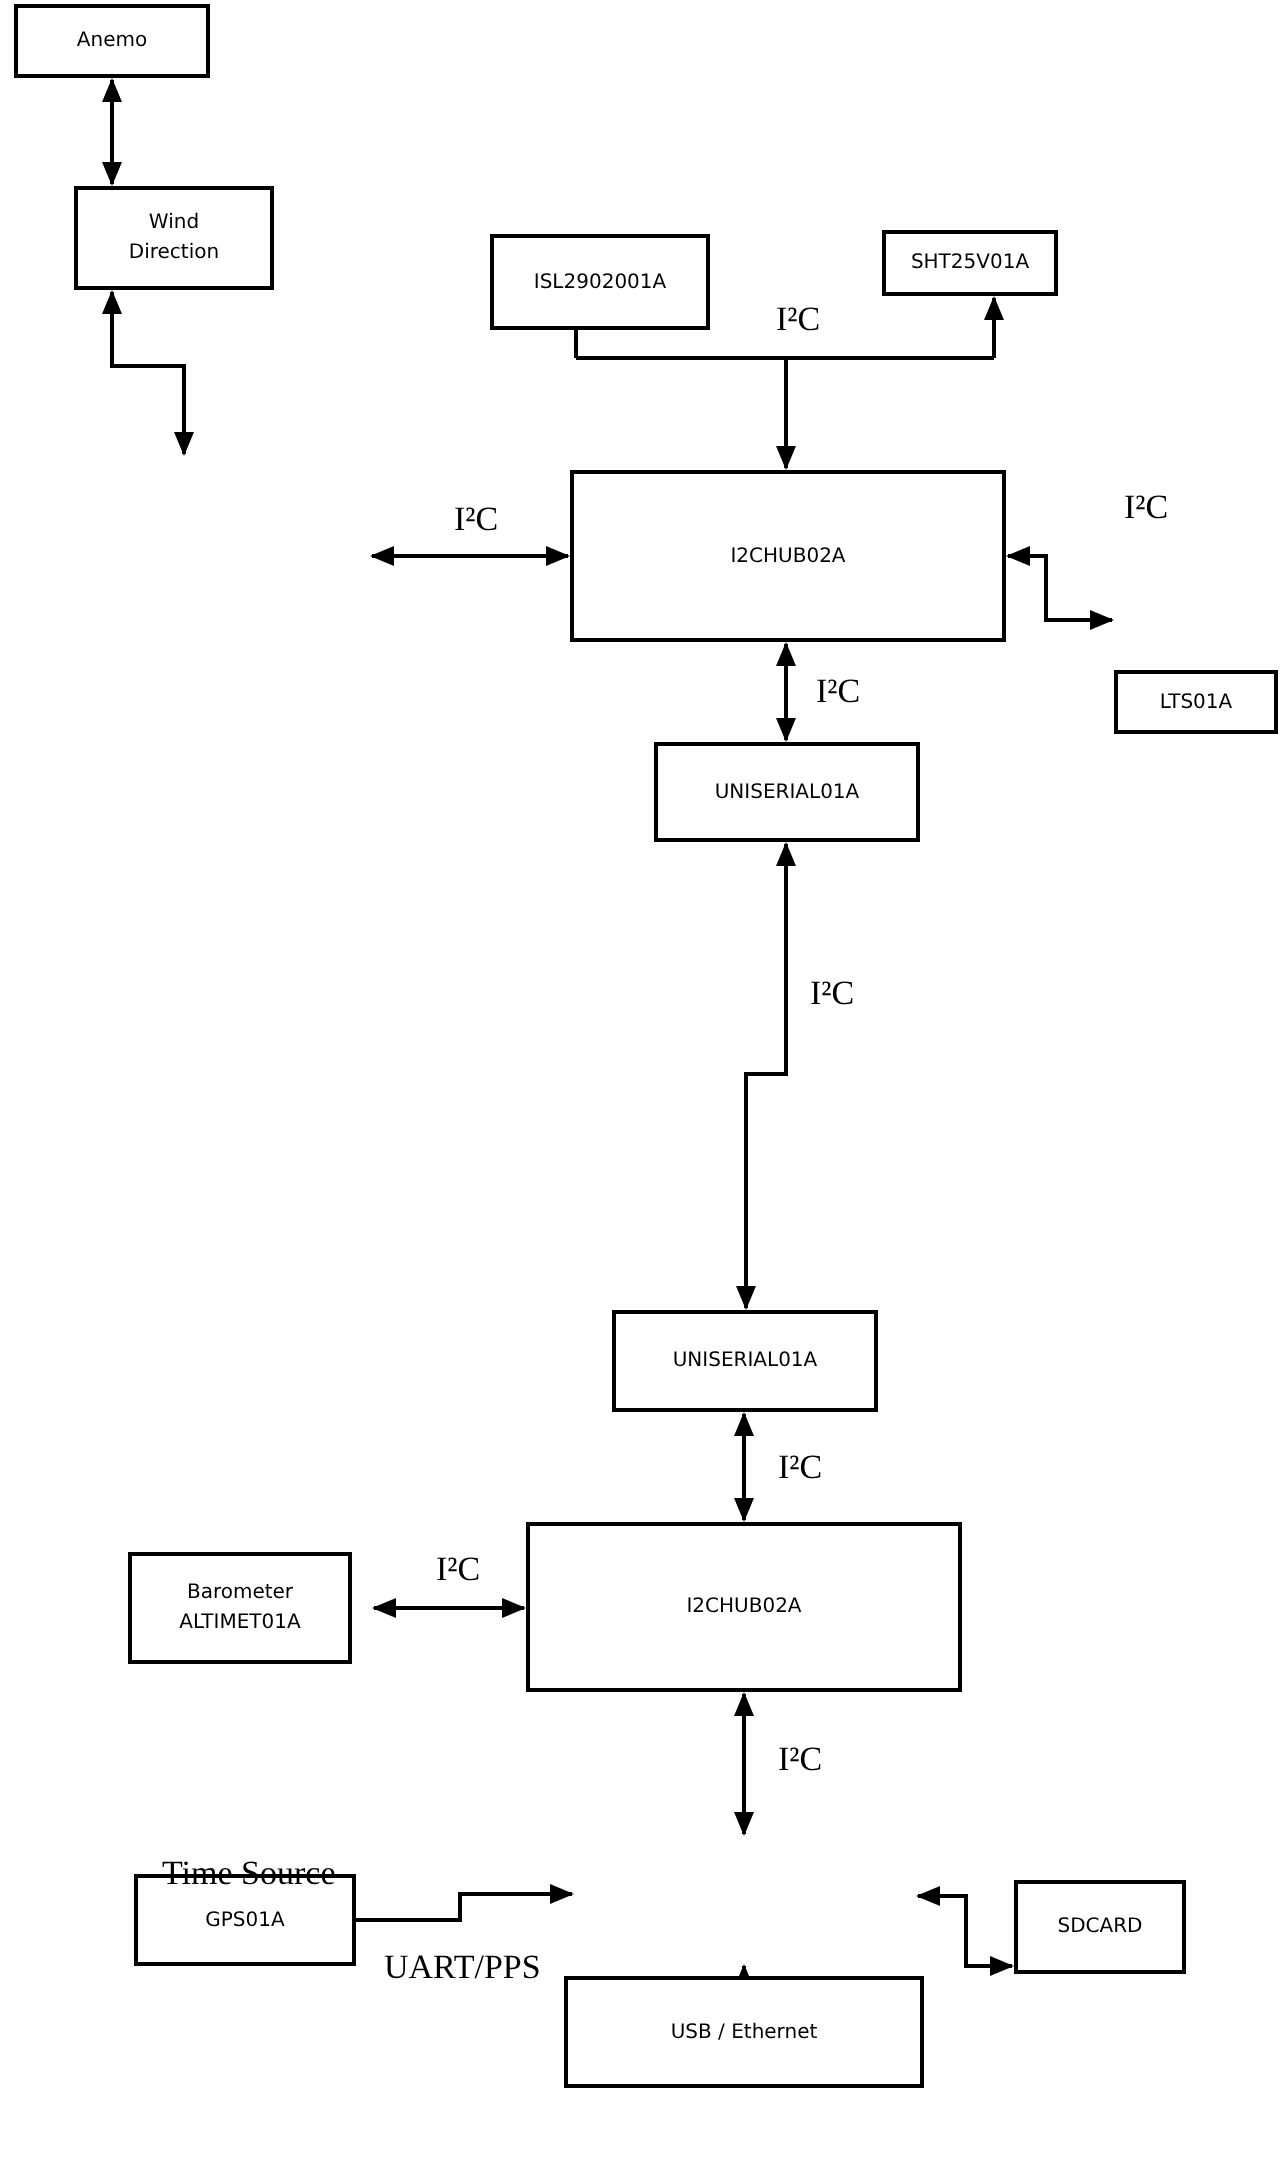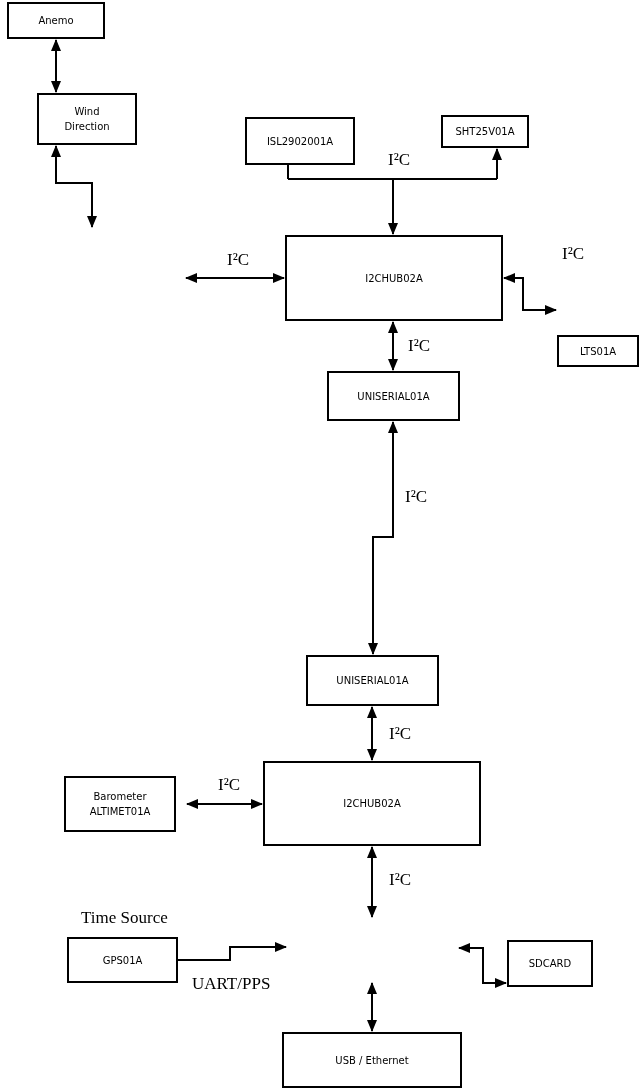--- a/index.html
+++ b/index.html
@@ -77,26 +77,26 @@
   <div class="node" style="left:441px; top:115px;  width:88px; height:33px;">SHT25V01A</div>
   <div class="node" style="left:285px; top:235px;  width:218px; height:86px;">I2CHUB02A</div>
   <div class="node" style="left:557px; top:295px;  width:82px;  height:32px;margin-top:40px;">LTS01A</div>
   <div class="node" style="left:327px; top:371px;  width:133px; height:50px;">UNISERIAL01A</div>
   <div class="node" style="left:306px; top:655px;  width:133px; height:51px;">UNISERIAL01A</div>
   <div class="node" style="left:263px; top:761px;  width:218px; height:85px;">I2CHUB02A</div>
   <div class="node" style="left:64px;  top:776px;  width:112px; height:56px;">Barometer
 ALTIMET01A</div>
   <div class="node" style="left:67px;  top:937px;  width:111px; height:46px;">GPS01A</div>
   <div class="node" style="left:507px; top:940px;  width:86px; height:47px;">SDCARD</div>
-  <div class="node" style="left:282px; top:1032px; width:180px; height:56px;">USB / Ethernet</div>
+  <div class="node" style="left:282px; top:988px; width:180px; height:56px;">USB / Ethernet</div>
 
   <div class="lbl" style="left:388px; top:151px;">I²C</div>
   <div class="lbl" style="left:227px; top:251px;">I²C</div>
   <div class="lbl" style="left:562px; top:245px;">I²C</div>
   <div class="lbl" style="left:408px; top:337px;">I²C</div>
   <div class="lbl" style="left:405px; top:488px;">I²C</div>
   <div class="lbl" style="left:389px; top:725px;">I²C</div>
   <div class="lbl" style="left:218px; top:776px;">I²C</div>
   <div class="lbl" style="left:389px; top:871px;">I²C</div>
-  <div class="lbl" style="left:81px;  top:909px;">Time Source</div>
+  <div class="lbl" style="left:81px;  top:928px;">Time Source</div>
   <div class="lbl" style="left:192px; top:975px;">UART/PPS</div>
 
 </div>
 
 </body></html>

